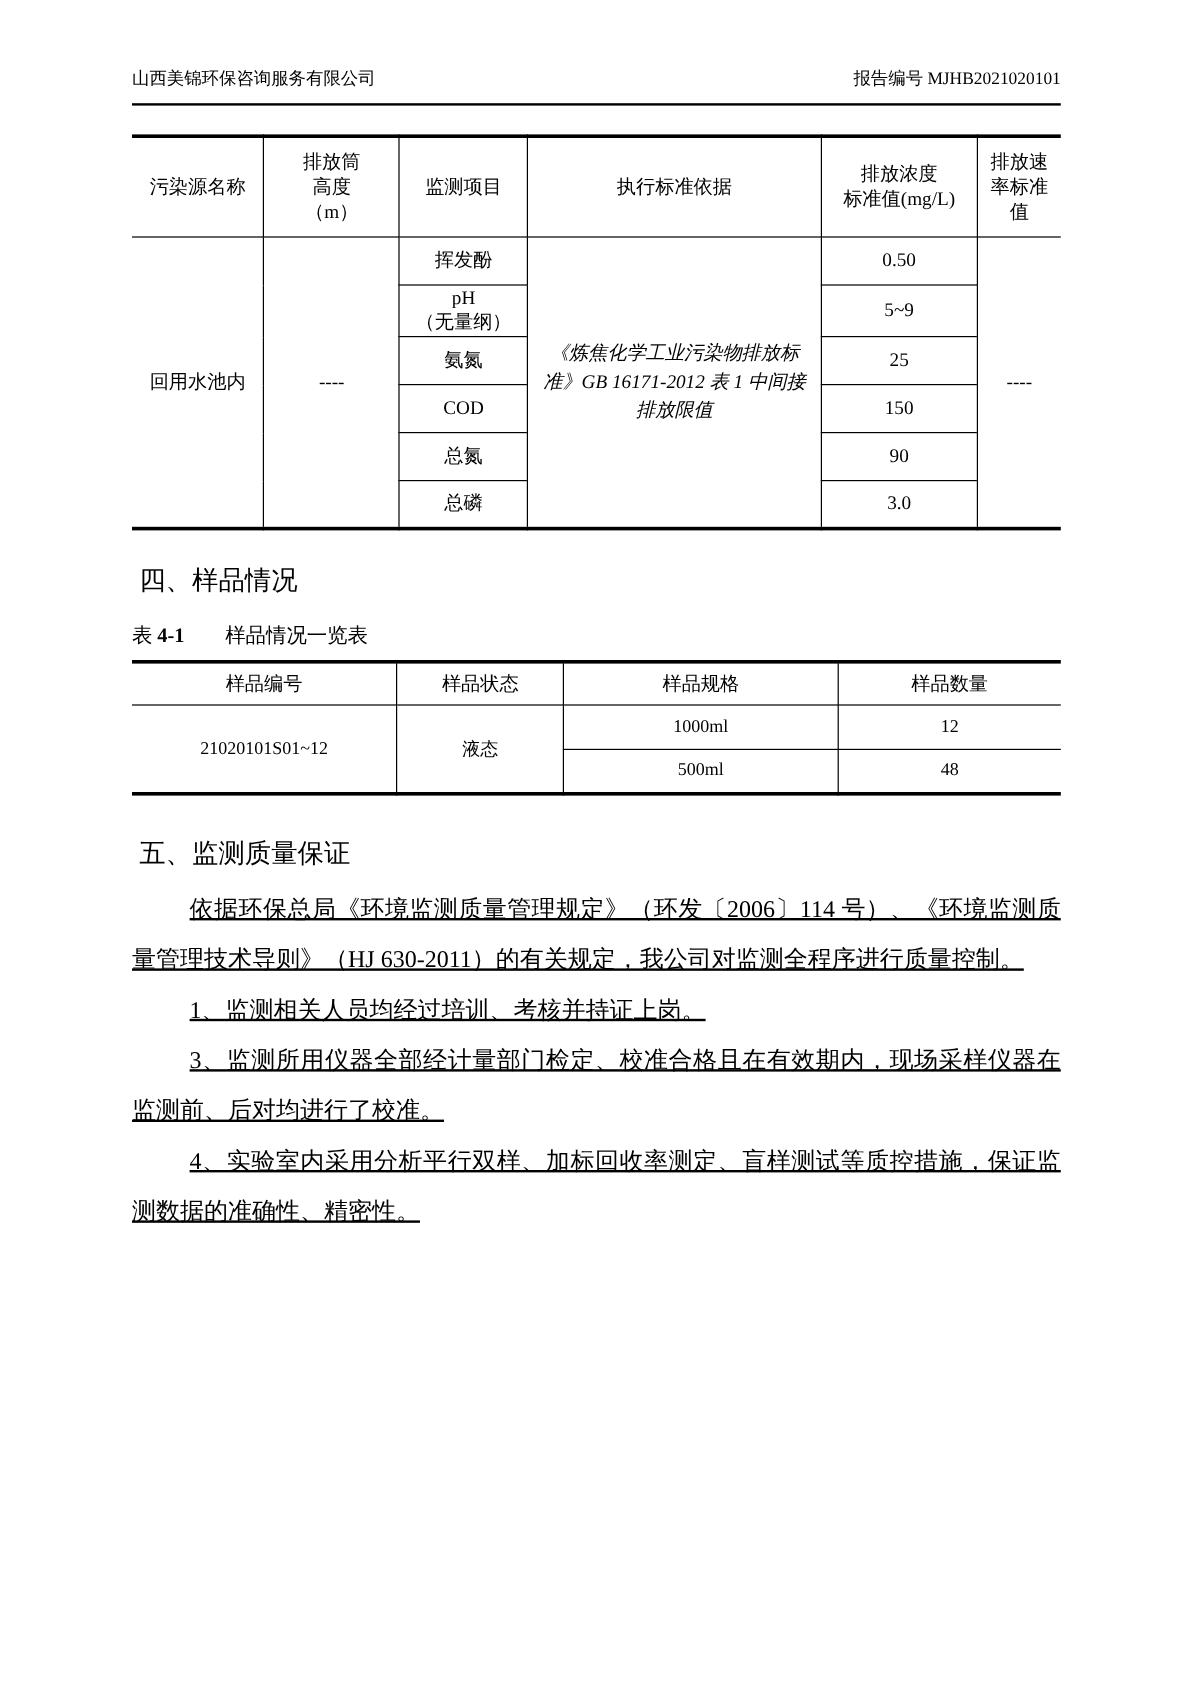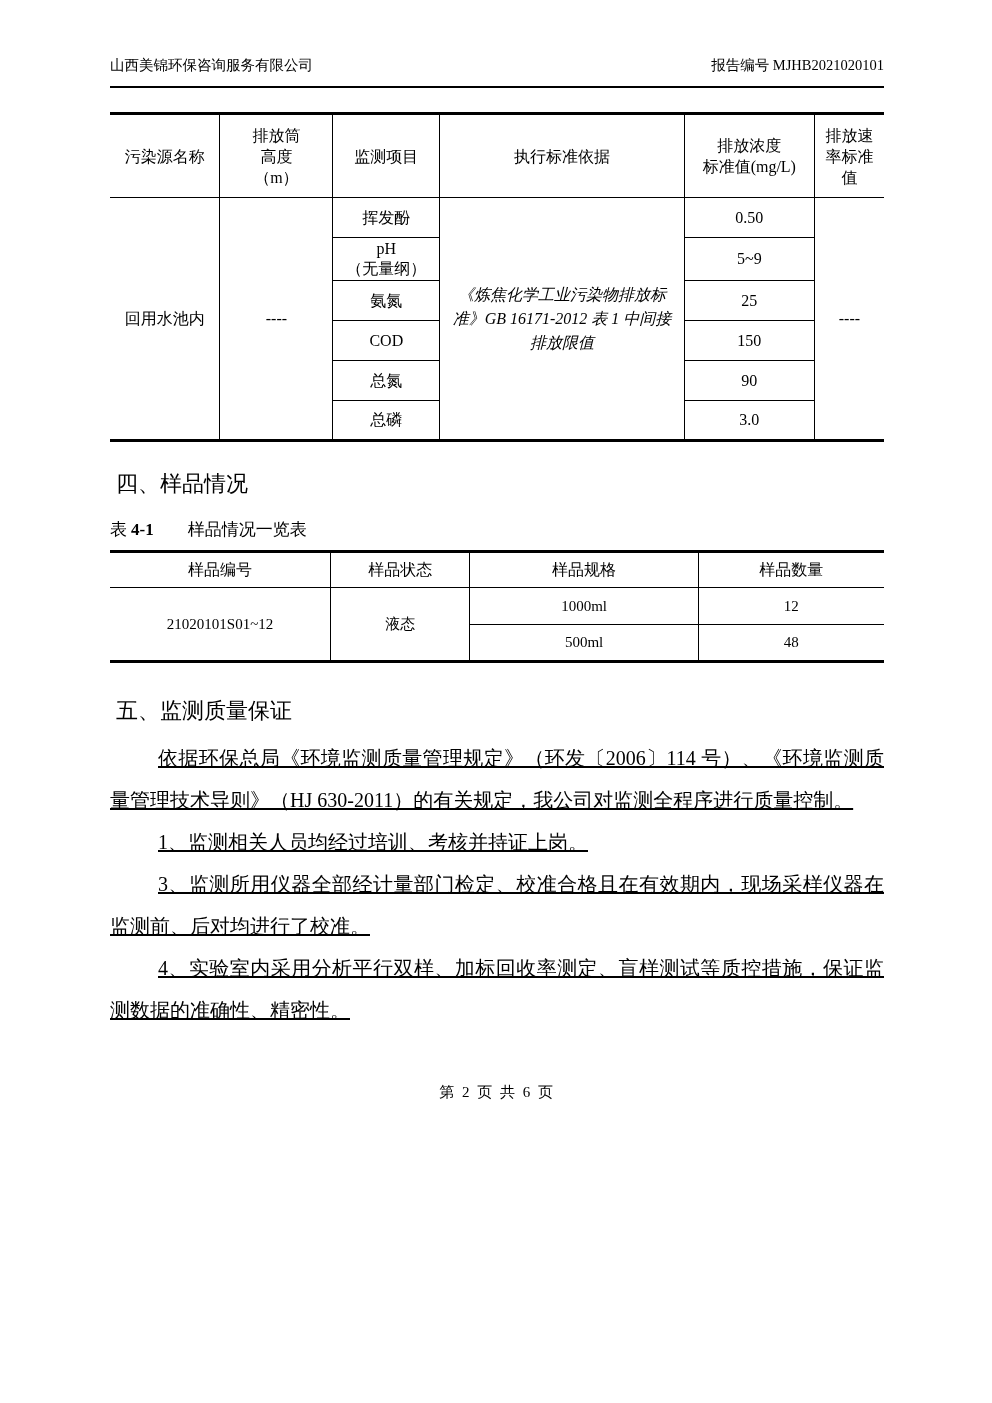--- a/index.html
+++ b/index.html
@@ -193,15 +193,14 @@
     </tbody>
   </table>
 
   <div class="section-heading sec5-heading">五、监测质量保证</div>
 
   <p class="body-para first-para">依据环保总局《环境监测质量管理规定》（环发〔2006〕114 号）、《环境监测质量管理技术导则》（HJ 630-2011）的有关规定，我公司对监测全程序进行质量控制。</p>
   <p class="body-para">1、监测相关人员均经过培训、考核并持证上岗。</p>
   <p class="body-para">3、监测所用仪器全部经计量部门检定、校准合格且在有效期内，现场采样仪器在监测前、后对均进行了校准。</p>
   <p class="body-para">4、实验室内采用分析平行双样、加标回收率测定、盲样测试等质控措施，保证监测数据的准确性、精密性。</p>
 
-  <div class="doc-footer">第 2 页 共 6 页</div>
 
 </div>
 
 </body></html>

